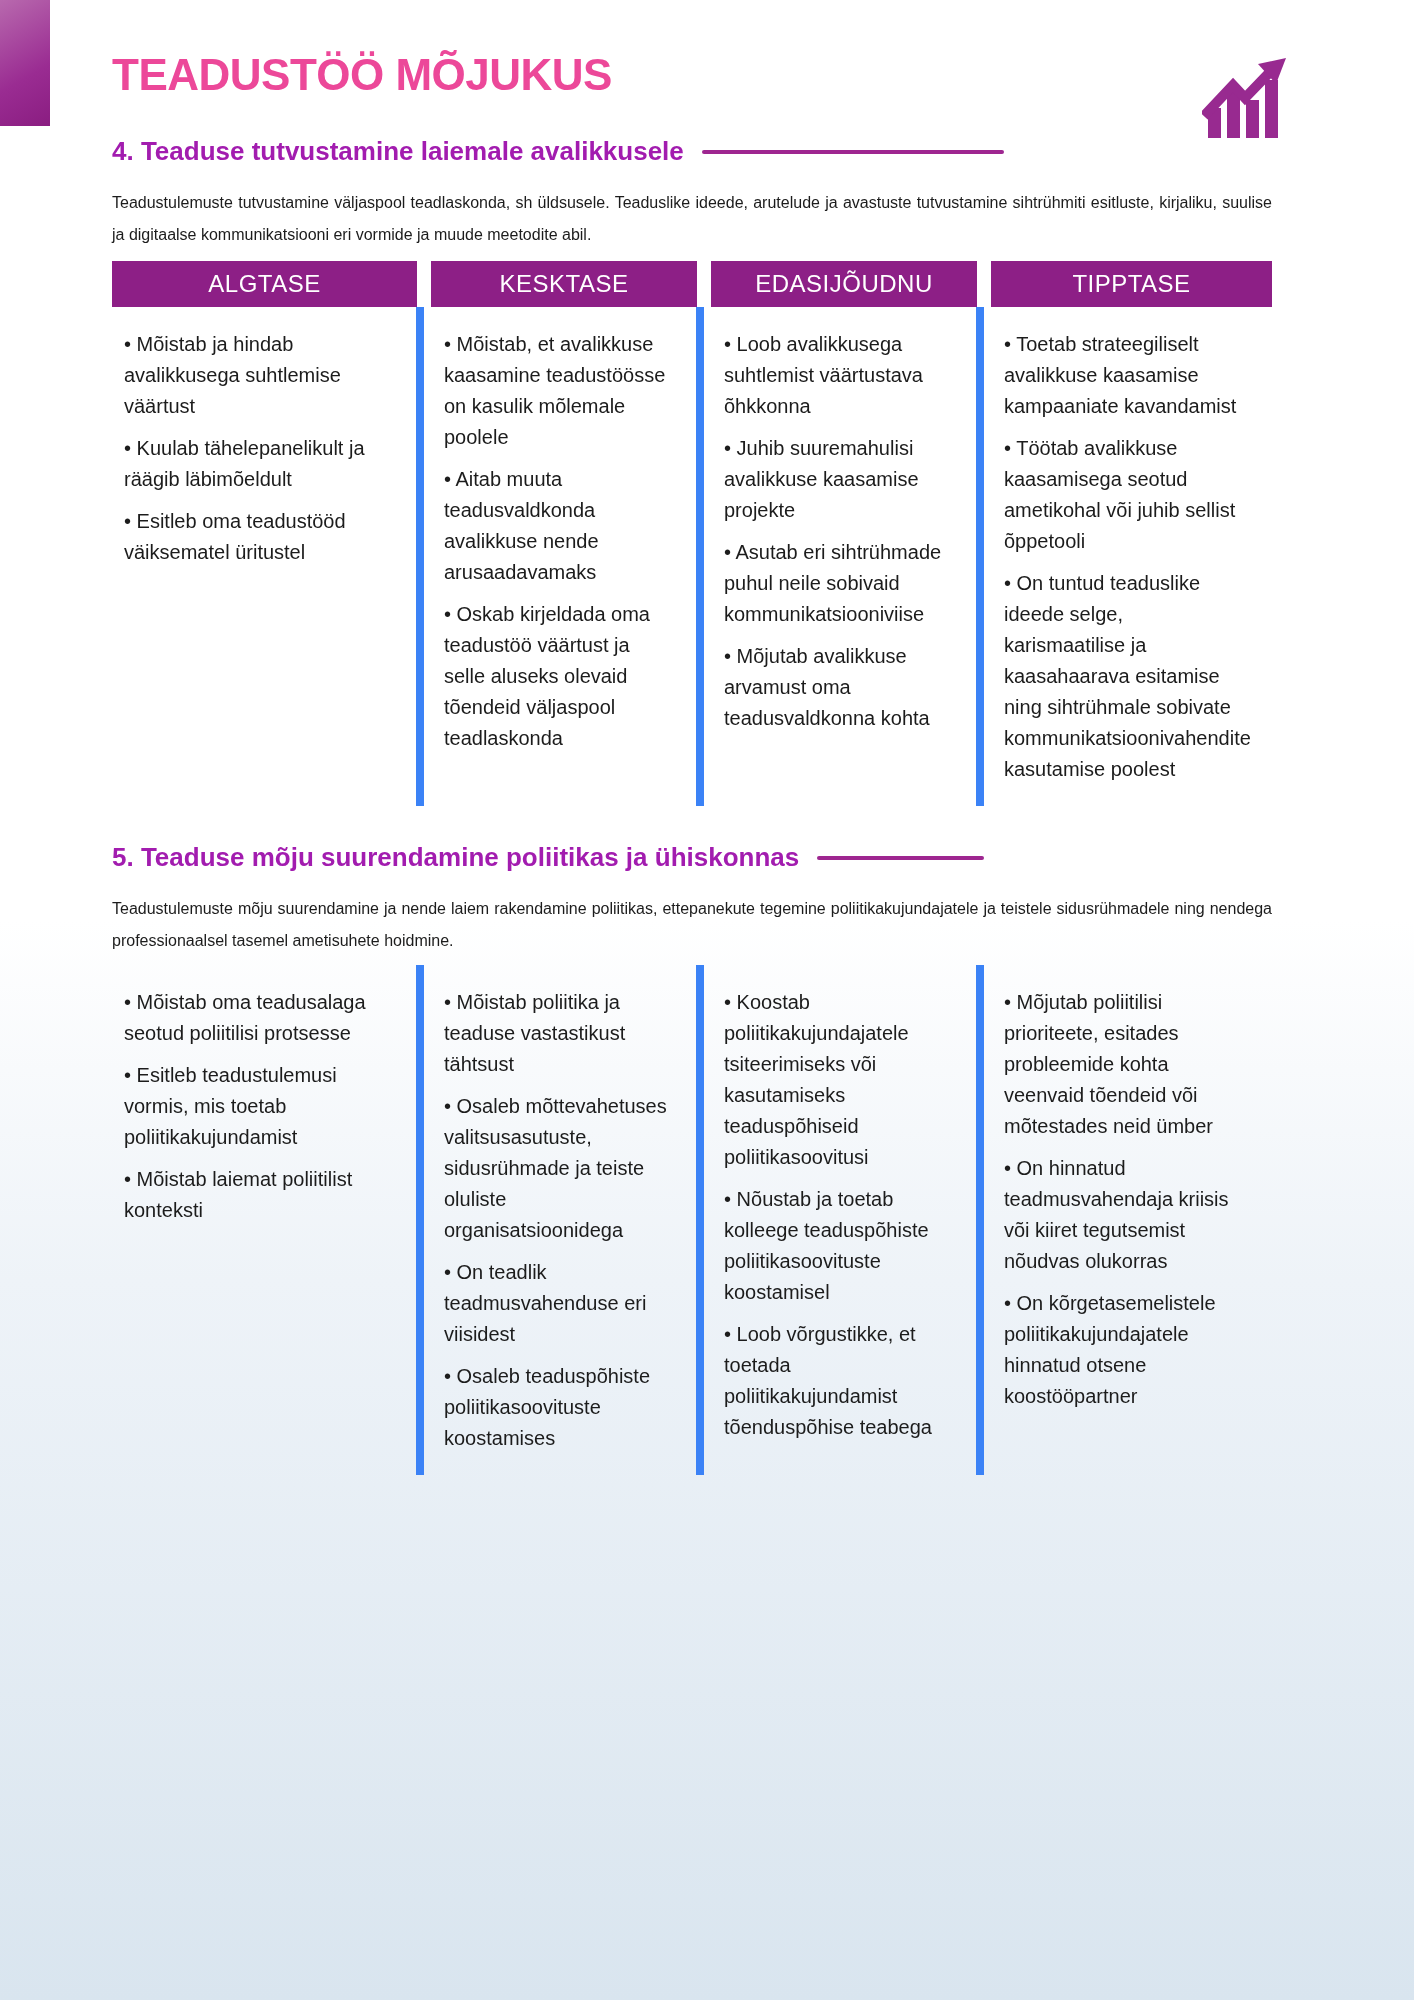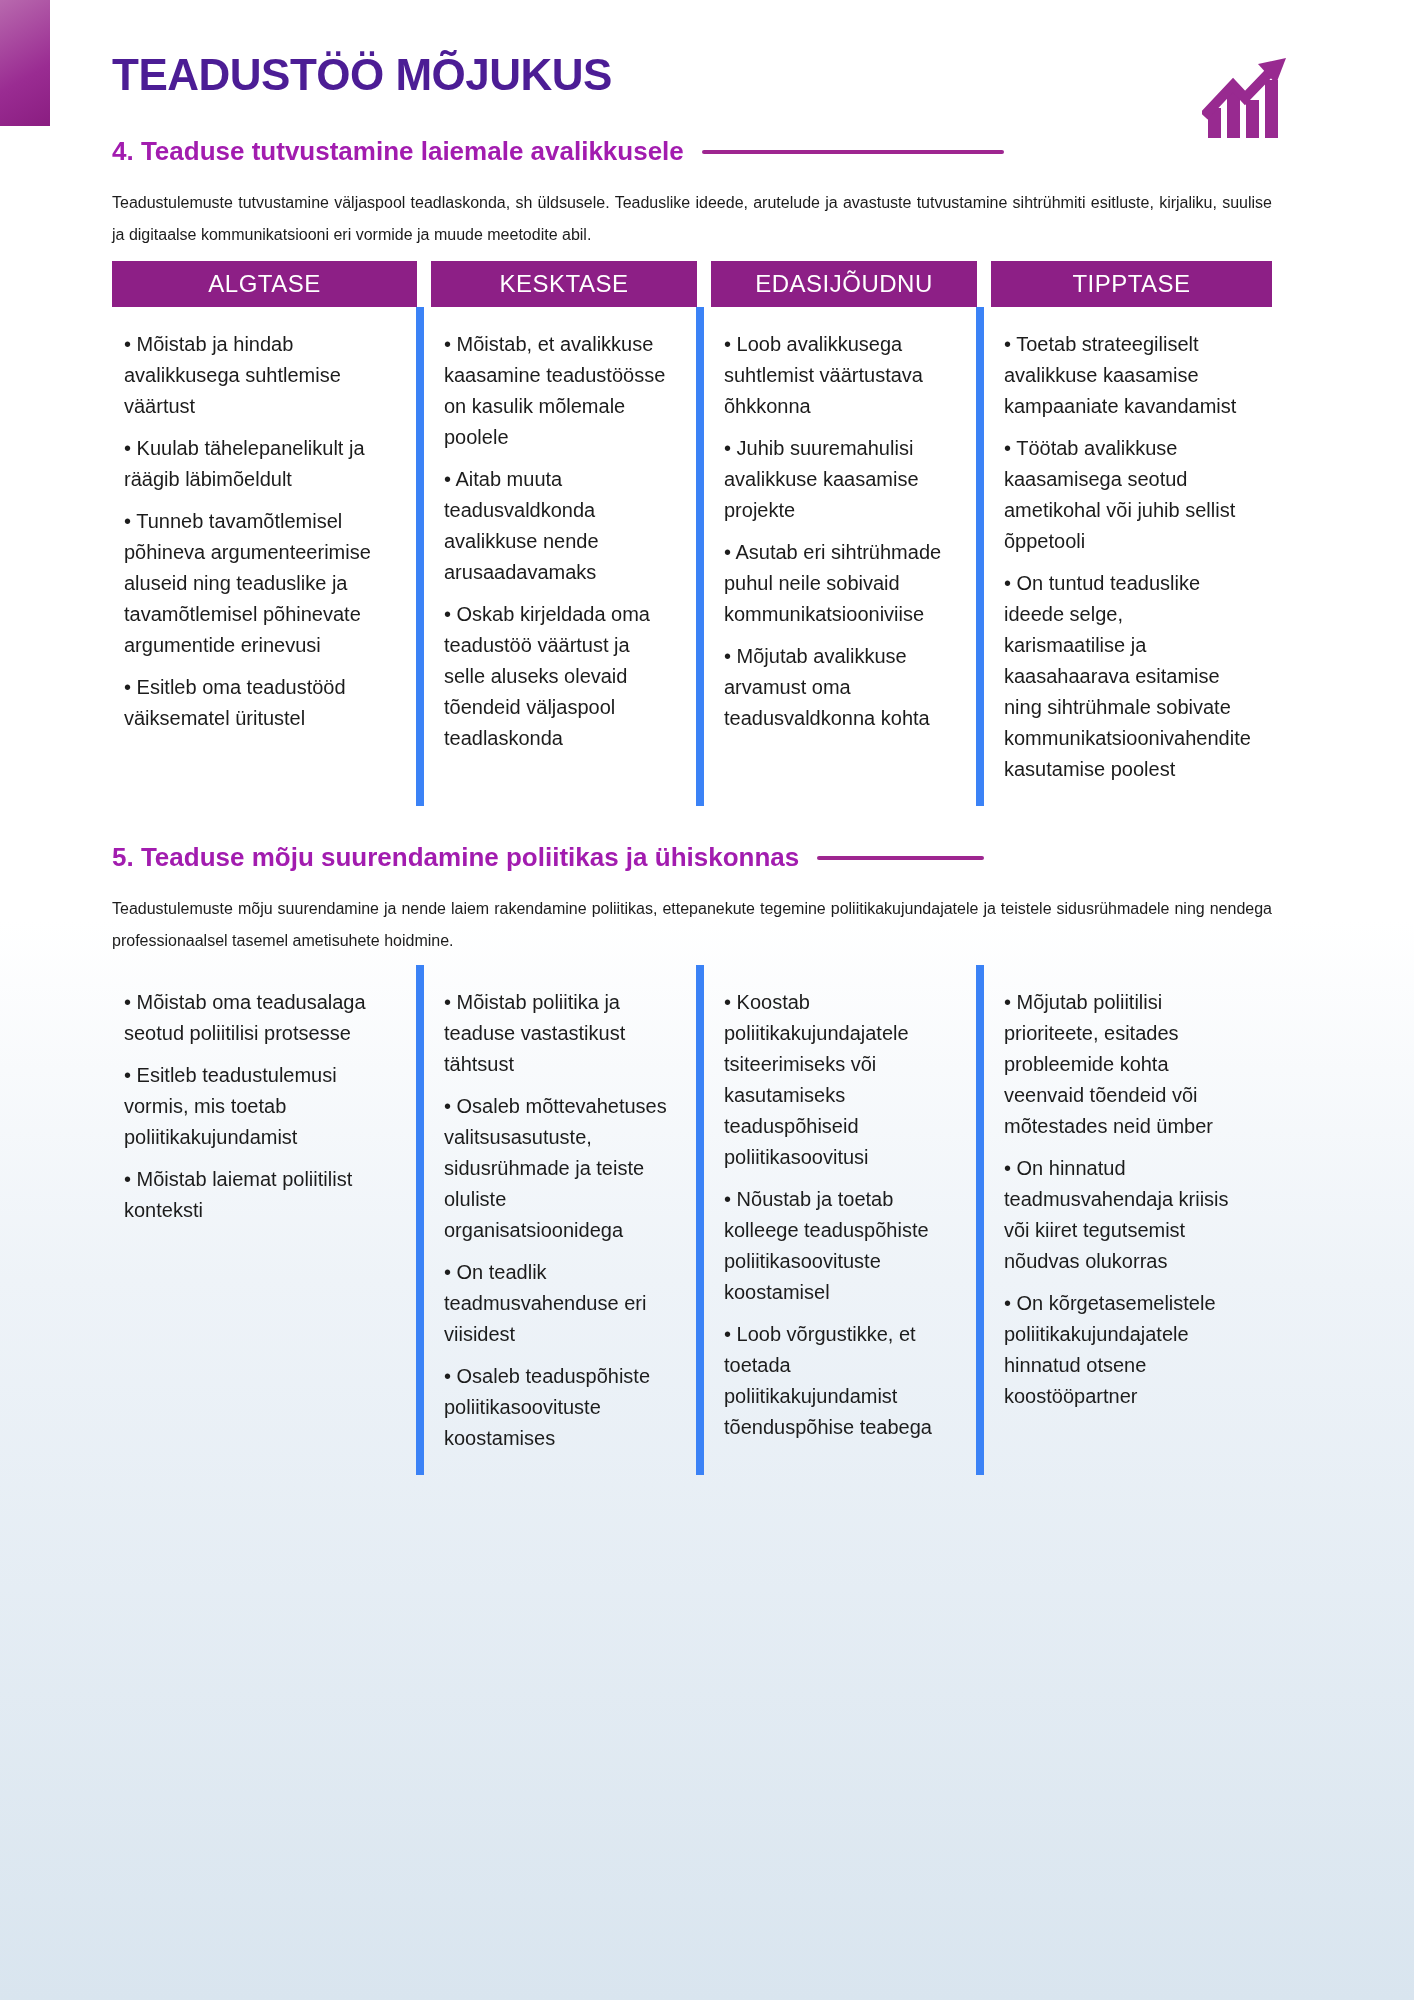--- a/index.html
+++ b/index.html
@@ -26,21 +26,21 @@
     position: relative;
     margin-left: 112px;
     width: 1160px;
     padding-top: 50px;
   }
 
   .page-title {
     font-size: 44px;
     font-weight: bold;
     letter-spacing: -0.5px;
-    color: #4c1d95;
+    color: #ec4899;
   }
 
   .growth-icon {
     position: absolute;
     top: 58px;
     left: 1090px; 
     width: 86px;
     height: 80px;
   }
 
@@ -143,21 +143,20 @@
       <div class="hcell mid">KESKTASE</div>
       <div class="hcell mid">EDASIJÕUDNU</div>
       <div class="hcell last">TIPPTASE</div>
     </div>
 
     <div class="grid4 cols-row s4">
       <div class="col divided">
         <ul class="bullet-list">
             <li>Mõistab ja hindab avalikkusega suhtlemise väärtust</li>
             <li>Kuulab tähelepanelikult ja räägib läbimõeldult</li>
-            <li>Tunneb tavamõtlemisel põhineva argumenteerimise aluseid ning teaduslike ja tavamõtlemisel põhinevate argumentide erinevusi</li>
             <li>Esitleb oma teadustööd väiksematel üritustel</li>
           </ul>
       </div>
       <div class="col divided">
         <ul class="bullet-list">
             <li>Mõistab, et avalikkuse kaasamine teadustöösse on kasulik mõlemale poolele</li>
             <li>Aitab muuta teadusvaldkonda avalikkuse nende arusaadavamaks</li>
             <li>Oskab kirjeldada oma teadustöö väärtust ja selle aluseks olevaid tõendeid väljaspool teadlaskonda</li>
           </ul>
       </div>

